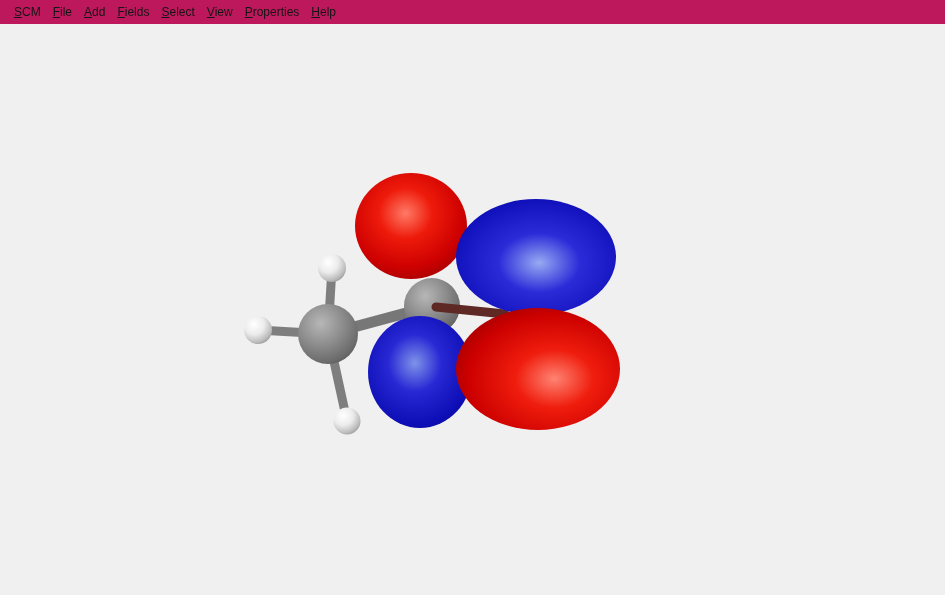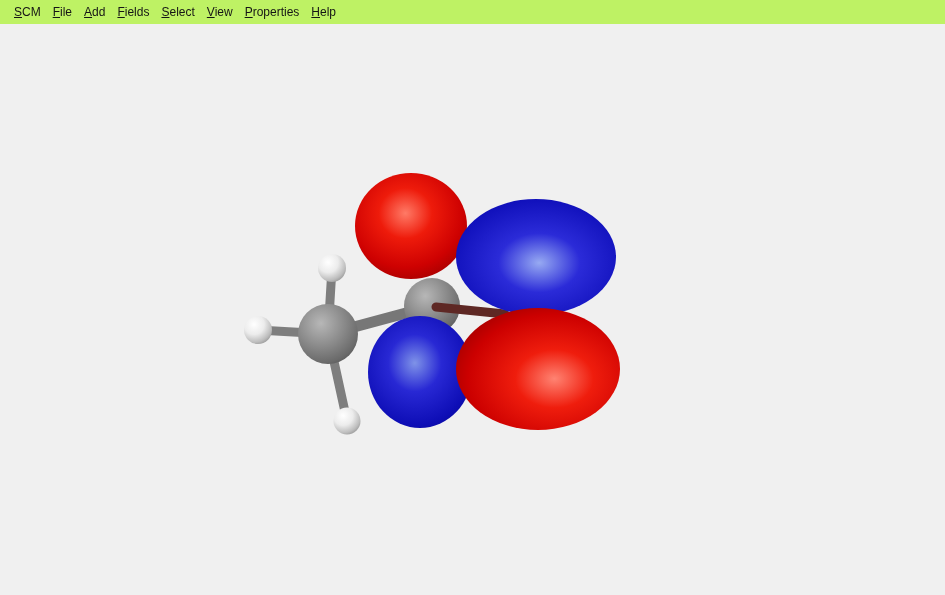--- a/index.html
+++ b/index.html
@@ -4,21 +4,21 @@
 <style>
   * { margin:0; padding:0; box-sizing:border-box; }
   html,body { width:945px; height:595px; overflow:hidden; }
   body {
     font-family:"Liberation Sans","DejaVu Sans",sans-serif;
     font-size:12px; color:#111; background:#f0f0f0; position:relative;
   }
   
   .menubar {
     position:absolute; top:0; left:0; width:945px; height:24px;
-    background:#bef264; display:flex; align-items:center; padding-left:8px;
+    background:#be185d; display:flex; align-items:center; padding-left:8px;
   }
   .menu-item {
     padding:0 6px; color:#151515; cursor:default; white-space:nowrap;
   }
   .menu-item u { text-decoration:underline; }
   
   .viewport {
     position:absolute; top:24px; left:0; width:945px; height:529px;
     background:#f0f0f0;
   }

